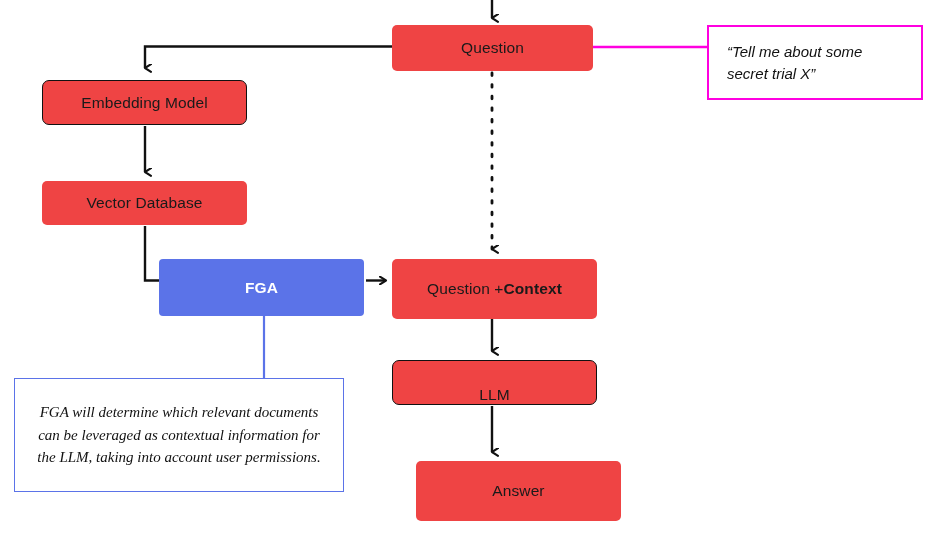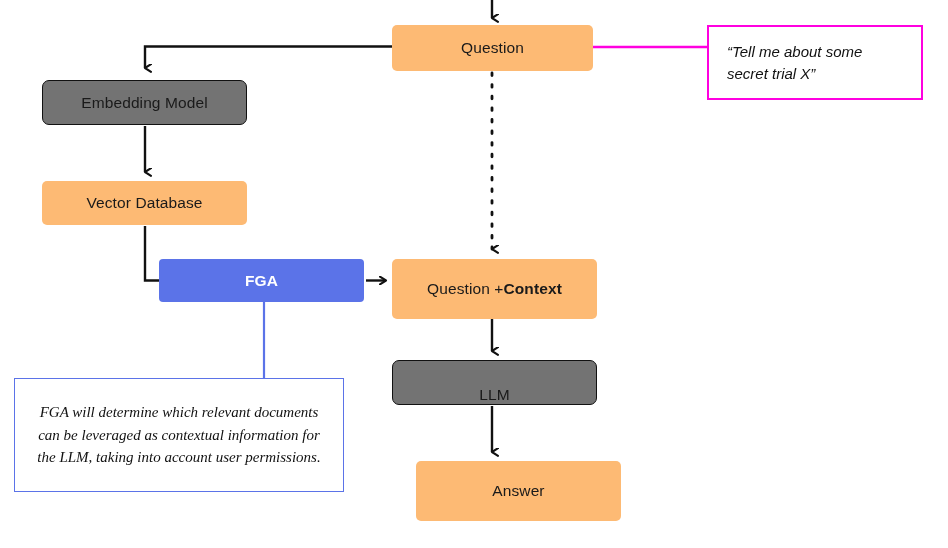--- a/index.html
+++ b/index.html
@@ -23,25 +23,25 @@
     display: flex;
     align-items: center;
     justify-content: center;
     text-align: center;
     font-size: 15.5px;
     color: #1a1a1a;
     letter-spacing: 0.1px;
     line-height: 1.25;
   }
   .node.grey {
-    background: #fdba74;
+    background: #ef4444;
     border-radius: 5px;
   }
   .node.outline {
-    background: #737373;
+    background: #ef4444;
     border: 1.6px solid #111111;
     border-radius: 7px;
   }
   .node.accent {
     background: #5b73e8;
     color: #ffffff;
     font-weight: bold;
     border-radius: 4px;
   }
   .callout {
@@ -136,21 +136,21 @@
   </div>
 
   <div class="node outline" style="left:42px; top:80px; width:205px; height:45px;">
     <span>Embedding Model</span>
   </div>
 
   <div class="node grey" style="left:42px; top:181px; width:205px; height:44px;">
     <span>Vector Database</span>
   </div>
 
-  <div class="node accent" style="left:159px; top:259px; width:205px; height:43px;">
+  <div class="node accent" style="left:159px; top:259px; width:205px; height:57px;">
     <span>FGA</span>
   </div>
 
   <div class="node grey" style="left:392px; top:259px; width:205px; height:60px;">
     <span>Question + </span>
       <span class="bold-inline">Context</span>
   </div>
 
   <div class="node outline" style="left:392px; top:360px; width:205px; height:45px;align-items:flex-end;">
     <span>LLM</span>

